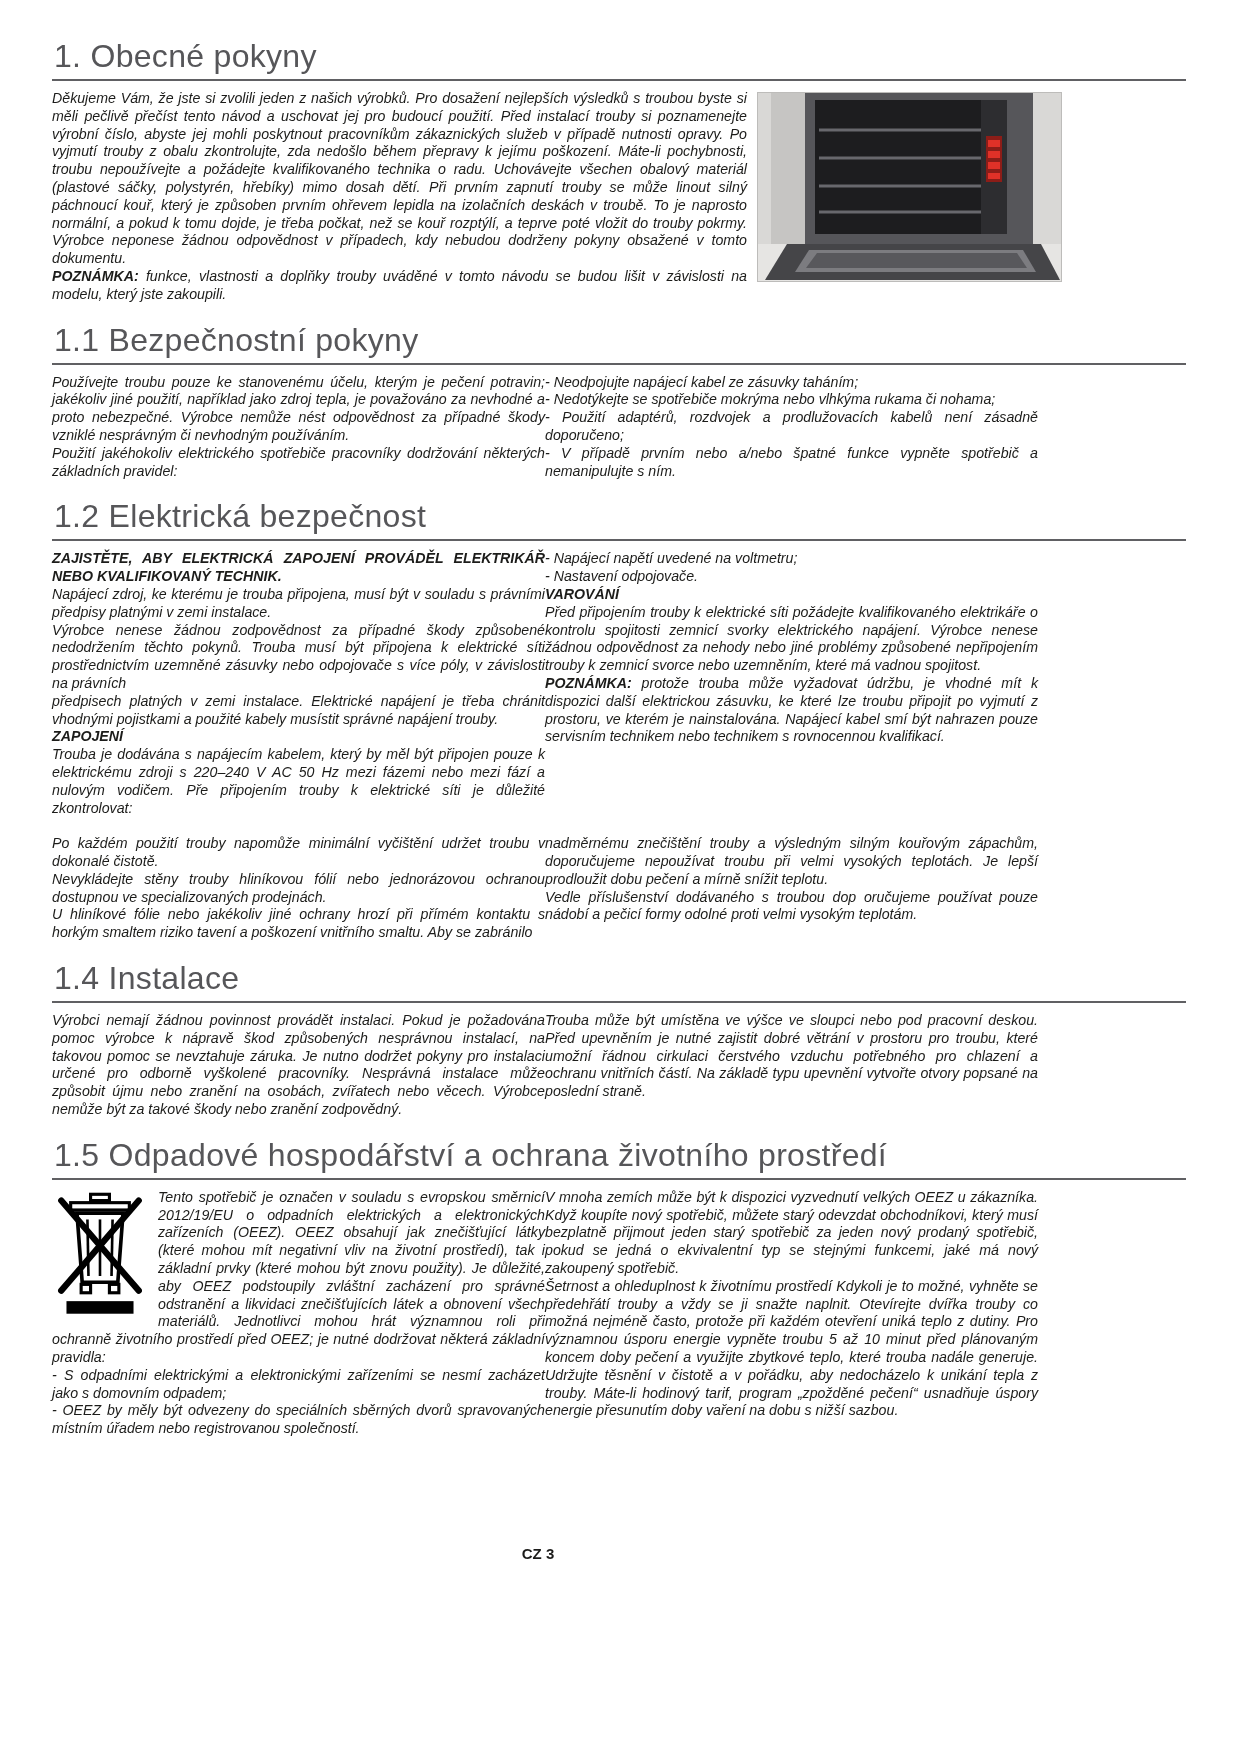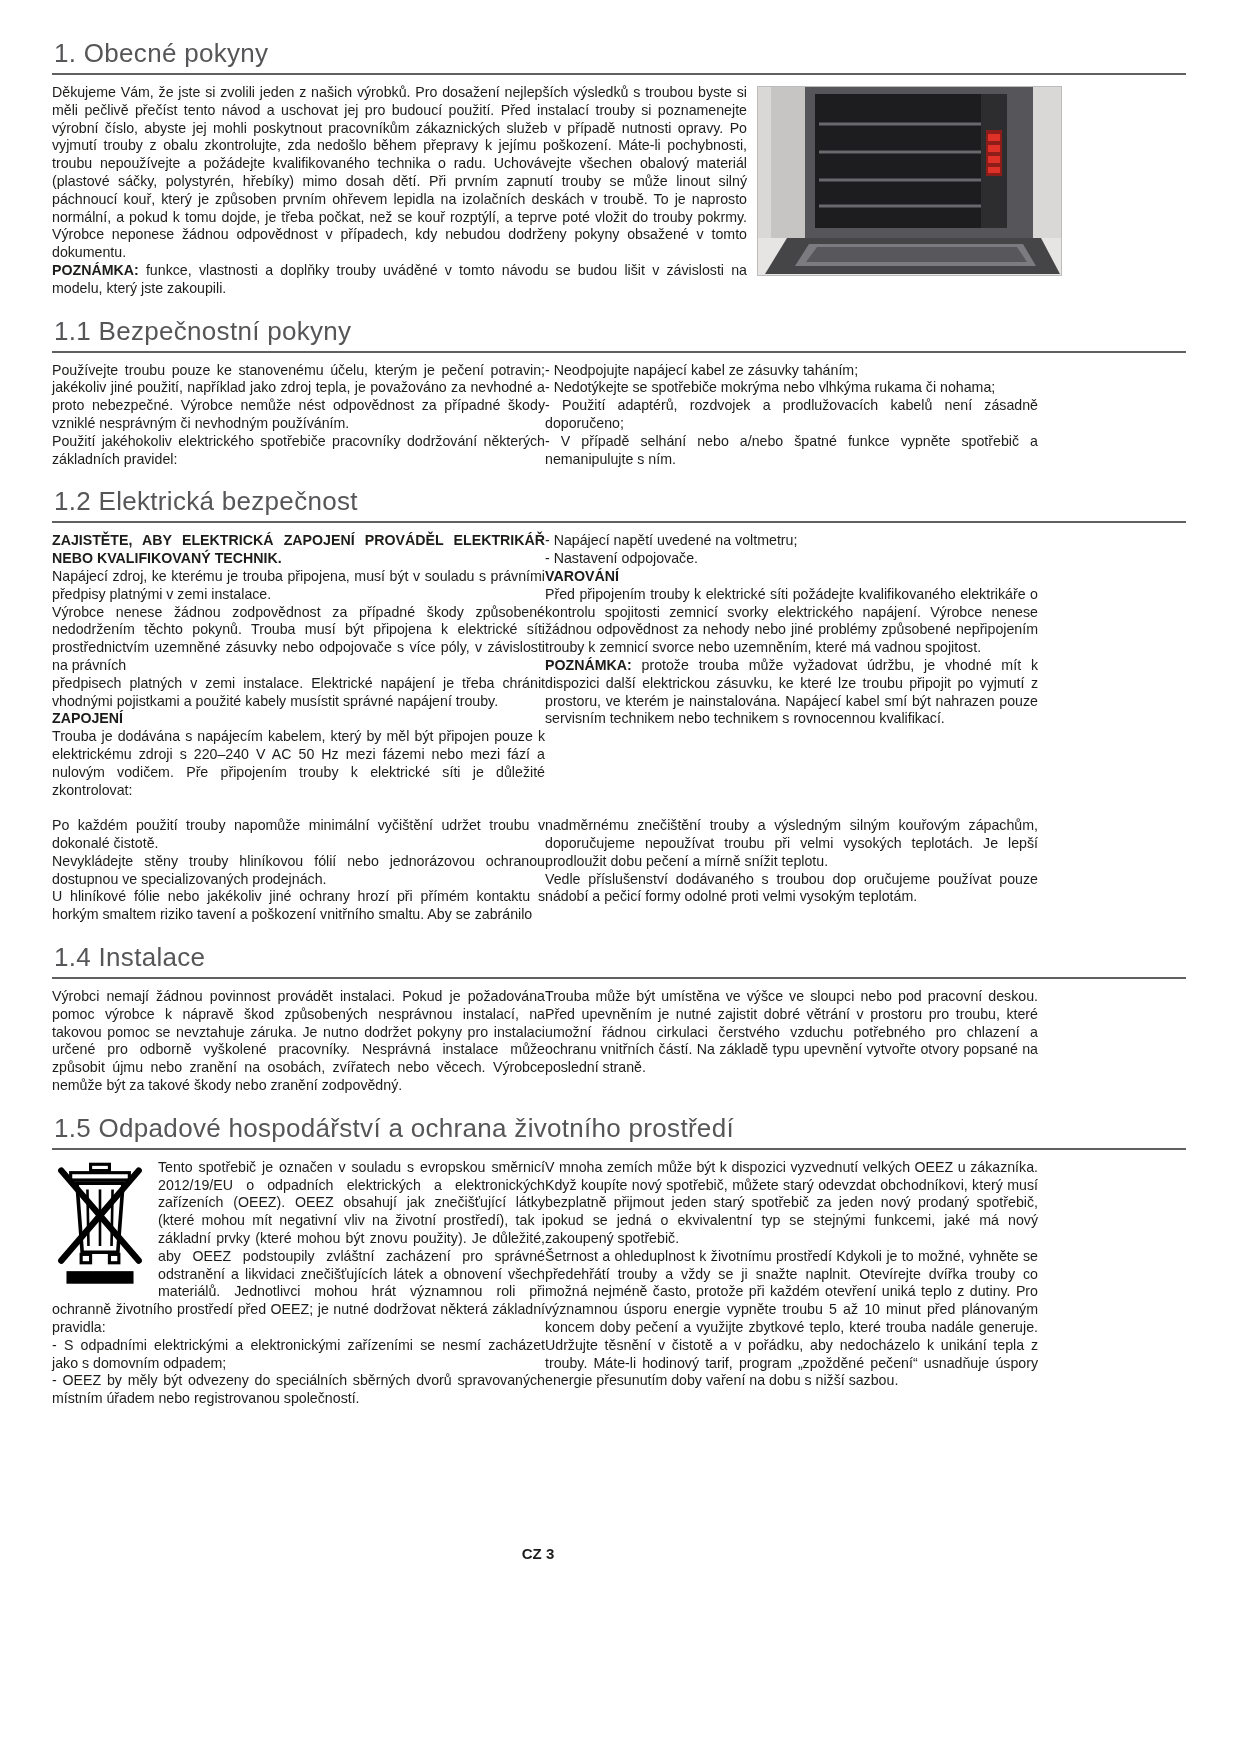--- a/index.html
+++ b/index.html
@@ -4,26 +4,26 @@
 <style>
   html,body{margin:0;padding:0;}
   body{
     width:1240px;height:1754px;background:#ffffff;position:relative;overflow:hidden;
     font-family:"Liberation Sans",sans-serif;color:#1c1c1a;
   }
   .page{padding:38px 54px 0 52px;}
   .sec{margin-top:18px;}
   .page > .sec:first-child{margin-top:0;}
   h2.h{
-    font-size:26px;font-weight:400;color:#565659;letter-spacing:0.3px;
+    font-size:32px;font-weight:400;color:#565659;letter-spacing:0.3px;
     margin:0;padding:0 0 4px 2px;border-bottom:2px solid #606063;
   }
   .body{margin-top:9px;}
   .txt{font-size:14.2px;line-height:17.8px;text-align:justify;}
-  .txt p{margin:0;}
+  .txt p{margin:0;font-style:italic;}
   .b{font-weight:bold;}
   .cols{display:flex;width:1006px;}
   .col{width:493px;}
   .sp{margin-top:18px;}
   .sec1-row{display:flex;margin-top:9px;}
   .sec1-text{width:695px;}
   .oven{margin:2px 0 0 10px;width:305px;height:190px;flex:none;}
   .weee{float:left;width:88px;height:124px;margin:3px 14px 2px 4px;}
   .footer{
     position:absolute;top:1545px;left:0;width:1076px;text-align:center;
@@ -76,21 +76,21 @@
     <h2 class="h">1.1 Bezpečnostní pokyny</h2>
     <div class="cols body">
       <div class="col txt">
         <p>Používejte troubu pouze ke stanovenému účelu, kterým je pečení potravin; jakékoliv jiné použití, například jako zdroj tepla, je považováno za nevhodné a proto nebezpečné. Výrobce nemůže nést odpovědnost za případné škody vzniklé nesprávným či nevhodným používáním.</p>
         <p>Použití jakéhokoliv elektrického spotřebiče pracovníky dodržování některých základních pravidel:</p>
       </div>
       <div class="col txt">
         <p>- Neodpojujte napájecí kabel ze zásuvky taháním;</p>
         <p>- Nedotýkejte se spotřebiče mokrýma nebo vlhkýma rukama či nohama;</p>
         <p>- Použití adaptérů, rozdvojek a prodlužovacích kabelů není zásadně doporučeno;</p>
-        <p>- V případě selhání nebo a/nebo špatné funkce vypněte spotřebič a nemanipulujte s ním.</p>
+        <p>- V případě prvním nebo a/nebo špatné funkce vypněte spotřebič a nemanipulujte s ním.</p>
       </div>
     </div>
   </section>
 
   <section class="sec">
     <h2 class="h">1.2 Elektrická bezpečnost</h2>
     <div class="cols body">
       <div class="col txt">
         <p class="b">ZAJISTĚTE, ABY ELEKTRICKÁ ZAPOJENÍ PROVÁDĚL ELEKTRIKÁŘ NEBO KVALIFIKOVANÝ TECHNIK.</p>
         <p>Napájecí zdroj, ke kterému je trouba připojena, musí být v souladu s právními předpisy platnými v zemi instalace.</p>

